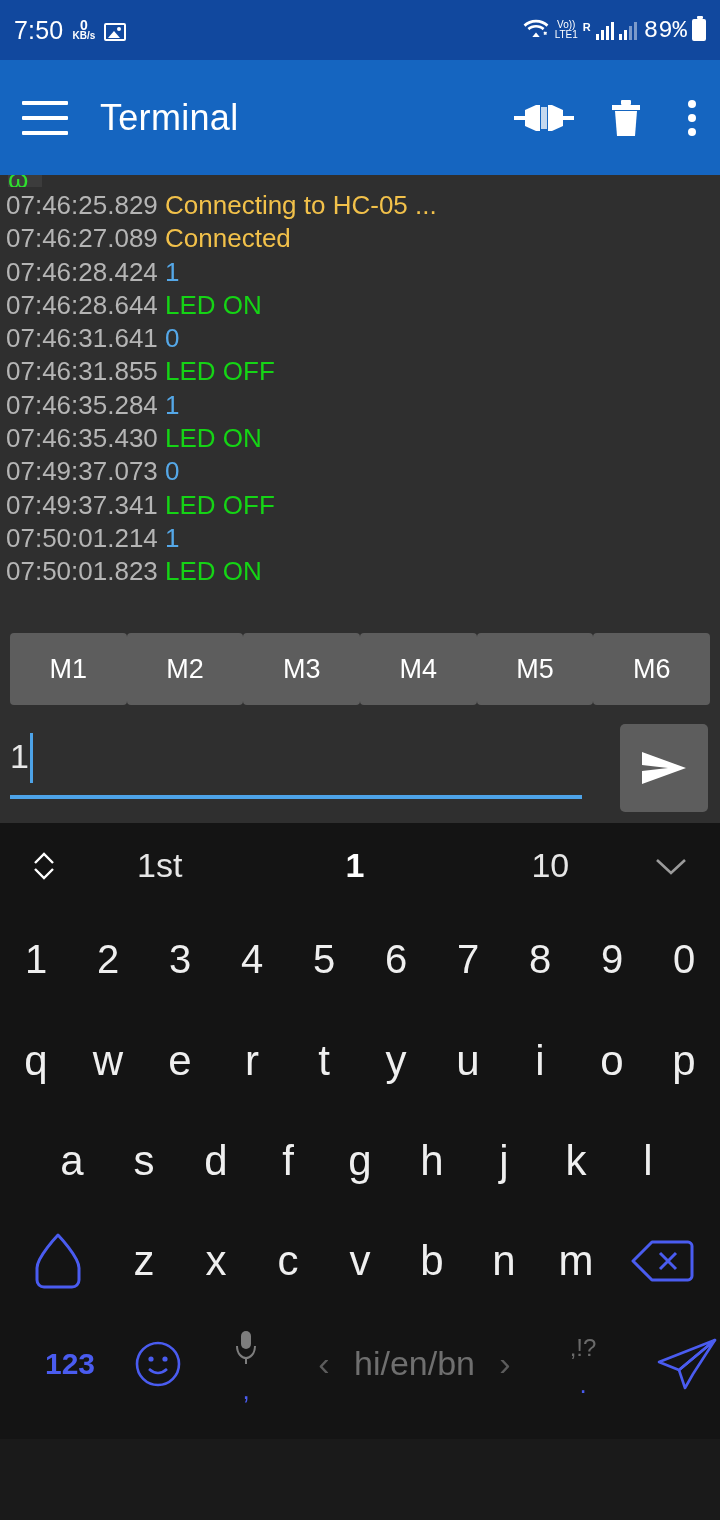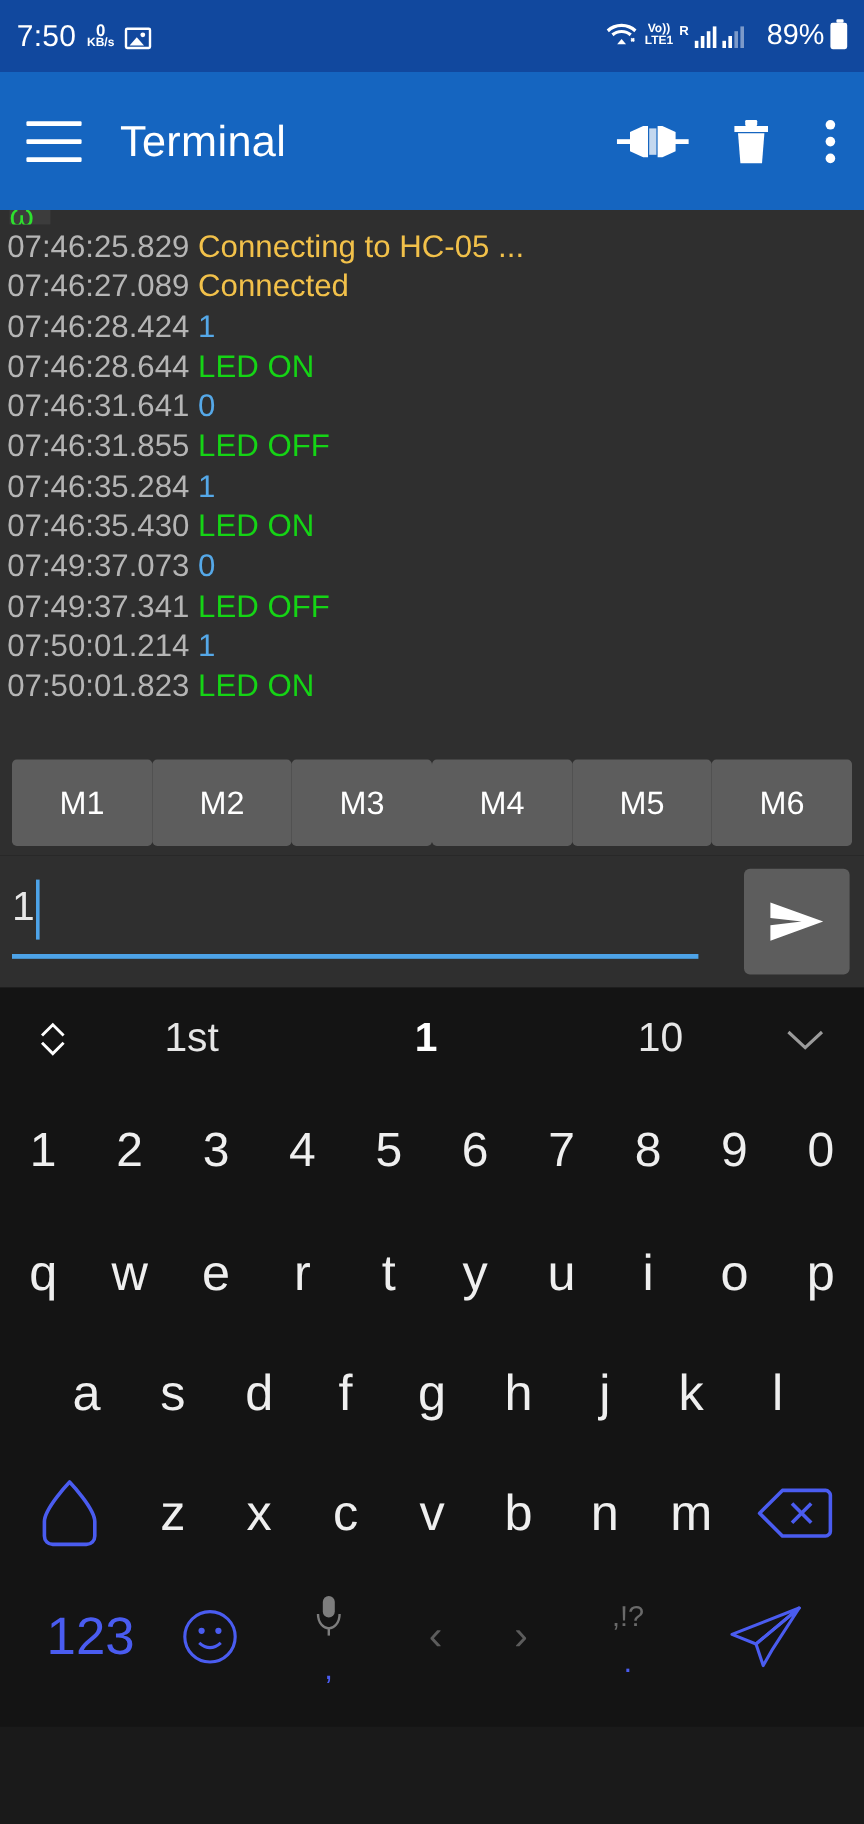--- a/index.html
+++ b/index.html
@@ -19,25 +19,25 @@
   .sb-left{ display:flex; align-items:flex-end; gap:9px; }
   .sb-clock{ font-size:25px; letter-spacing:.2px; line-height:1; }
   .sb-net{ display:flex; flex-direction:column; align-items:center; line-height:1; padding-bottom:2px;}
   .sb-net .n{ font-size:14px; font-weight:600;}
   .sb-net .u{ font-size:10px; font-weight:700; margin-top:-1px;}
   .sb-img-icon{ width:22px; height:18px; border:2px solid #fff; border-radius:2px; position:relative; margin-bottom:2px;}
   .sb-img-icon:before{ content:""; position:absolute; left:2px; bottom:1px; width:0;height:0;
     border-left:6px solid transparent;border-right:6px solid transparent;border-bottom:7px solid #fff;}
   .sb-img-icon:after{ content:""; position:absolute; right:3px; top:2px; width:4px;height:4px;border-radius:50%;background:#fff;}
   .sb-right{ margin-left:auto; display:flex; align-items:center; gap:5px; }
-  .volte{ display:flex; flex-direction:column; align-items:center; line-height:1; font-size:10px; font-weight:700;}
+  .volte{ display:flex; flex-direction:column; align-items:center; line-height:1; font-size:10px; font-weight:400;}
   .roam{ font-size:11px; font-weight:700; align-self:flex-start; margin-top:4px;}
   .bars{ display:flex; align-items:flex-end; gap:2px; height:20px;}
   .bars i{ display:block; width:3px; background:#fff;}
-  .sb-batt-pct{ font-size:24px; margin-left:14px;}
+  .sb-batt-pct{ font-size:24px; margin-left:2px;font-family:Liberation Mono, monospace;}
   .sb-batt{ width:14px; height:22px; border:2px solid #fff; border-radius:2px; position:relative; background:#fff;}
   .sb-batt:before{content:"";position:absolute;top:-5px;left:3px;width:6px;height:3px;background:#fff;border-radius:1px;}
 
   
   #app-bar{
     height:115px; background:#1565c0; display:flex; align-items:center; padding:0 22px; color:#fff;
   }
   #menu-btn{ width:46px;height:34px;display:flex;flex-direction:column;justify-content:space-between;cursor:pointer;}
   #menu-btn i{ display:block;height:4px;background:#fff;border-radius:1px;}
   #app-title{ font-size:36px; margin-left:32px; letter-spacing:.3px;}
@@ -108,21 +108,21 @@
   .krow.r2{ height:100px; padding:0 36px;}
   .krow.r3{ height:100px; padding:0 8px;}
   .krow.r4{ height:105px; padding:0 22px;}
   .key{
     flex:1; display:flex; align-items:center; justify-content:center;
     font-size:40px; color:#efefef; cursor:pointer; height:100%;
   }
   .key.letter{ font-size:42px; font-weight:300;}
   .key.num{ font-size:40px; font-weight:300;}
   .shift-key,.back-key{ flex:0 0 100px; display:flex;align-items:center;justify-content:center;cursor:pointer;}
-  .k123{ flex:0 0 96px; color:#4a5cf0; font-size:44px; display:flex;align-items:center;justify-content:center;cursor:pointer;}
+  .k123{ flex:0 0 96px; color:#4a5cf0; font-size:30px; display:flex;align-items:center;justify-content:center;cursor:pointer;font-weight:bold;}
   .kemoji{ flex:0 0 80px; display:flex;align-items:center;justify-content:center;cursor:pointer;}
   .kmic{ flex:0 0 96px; display:flex;flex-direction:column;align-items:center;justify-content:center;cursor:pointer;}
   .kmic .sub{ color:#4a5cf0; font-size:26px; line-height:.6; margin-top:12px;}
   .kchev{ flex:0 0 60px; color:#5c5c5c; font-size:34px; text-align:center; cursor:pointer;}
   .kspace{ flex:1; text-align:center; color:#6f6f6f; font-size:34px; cursor:pointer;}
   .kpunct{ flex:0 0 96px; display:flex;flex-direction:column;align-items:center;justify-content:center;cursor:pointer;}
   .kpunct .top{ color:#6a6a6a; font-size:24px; line-height:1;}
   .kpunct .bot{ color:#4a5cf0; font-size:26px; line-height:.5; margin-top:18px;}
   .ksend{ flex:0 0 110px; display:flex;align-items:center;justify-content:center;cursor:pointer;}
 </style>
@@ -332,20 +332,21 @@
       <span>
         <svg width="26" height="38" viewBox="0 0 26 38">
           <rect x="8" y="2" width="10" height="18" rx="5" fill="#7d7d7d"></rect>
           <path d="M4 17 C4 25 9 29 13 29 C17 29 22 25 22 17" stroke="#7d7d7d" stroke-width="2" fill="none"></path>
           <rect x="12" y="28" width="2" height="7" fill="#7d7d7d"></rect>
         </svg>
       </span>
       <span class="sub">,</span>
     </div>
     <div class="kchev">‹</div>
+    <div class="kspace">hi/en/bn</div>
     <div class="kchev">›</div>
     <div class="kpunct">
       <span class="top">,!?</span>
       <span class="bot">.</span>
     </div>
     <div class="ksend">
       <svg width="70" height="60" viewBox="0 0 70 60">
         <path d="M64 6 L8 28 L28 36 Z" stroke="#4a5cf0" stroke-width="2.6" fill="none" stroke-linejoin="round"></path>
         <path d="M64 6 L28 36 L34 54 L42 40 Z" stroke="#4a5cf0" stroke-width="2.6" fill="none" stroke-linejoin="round"></path>
       </svg>

